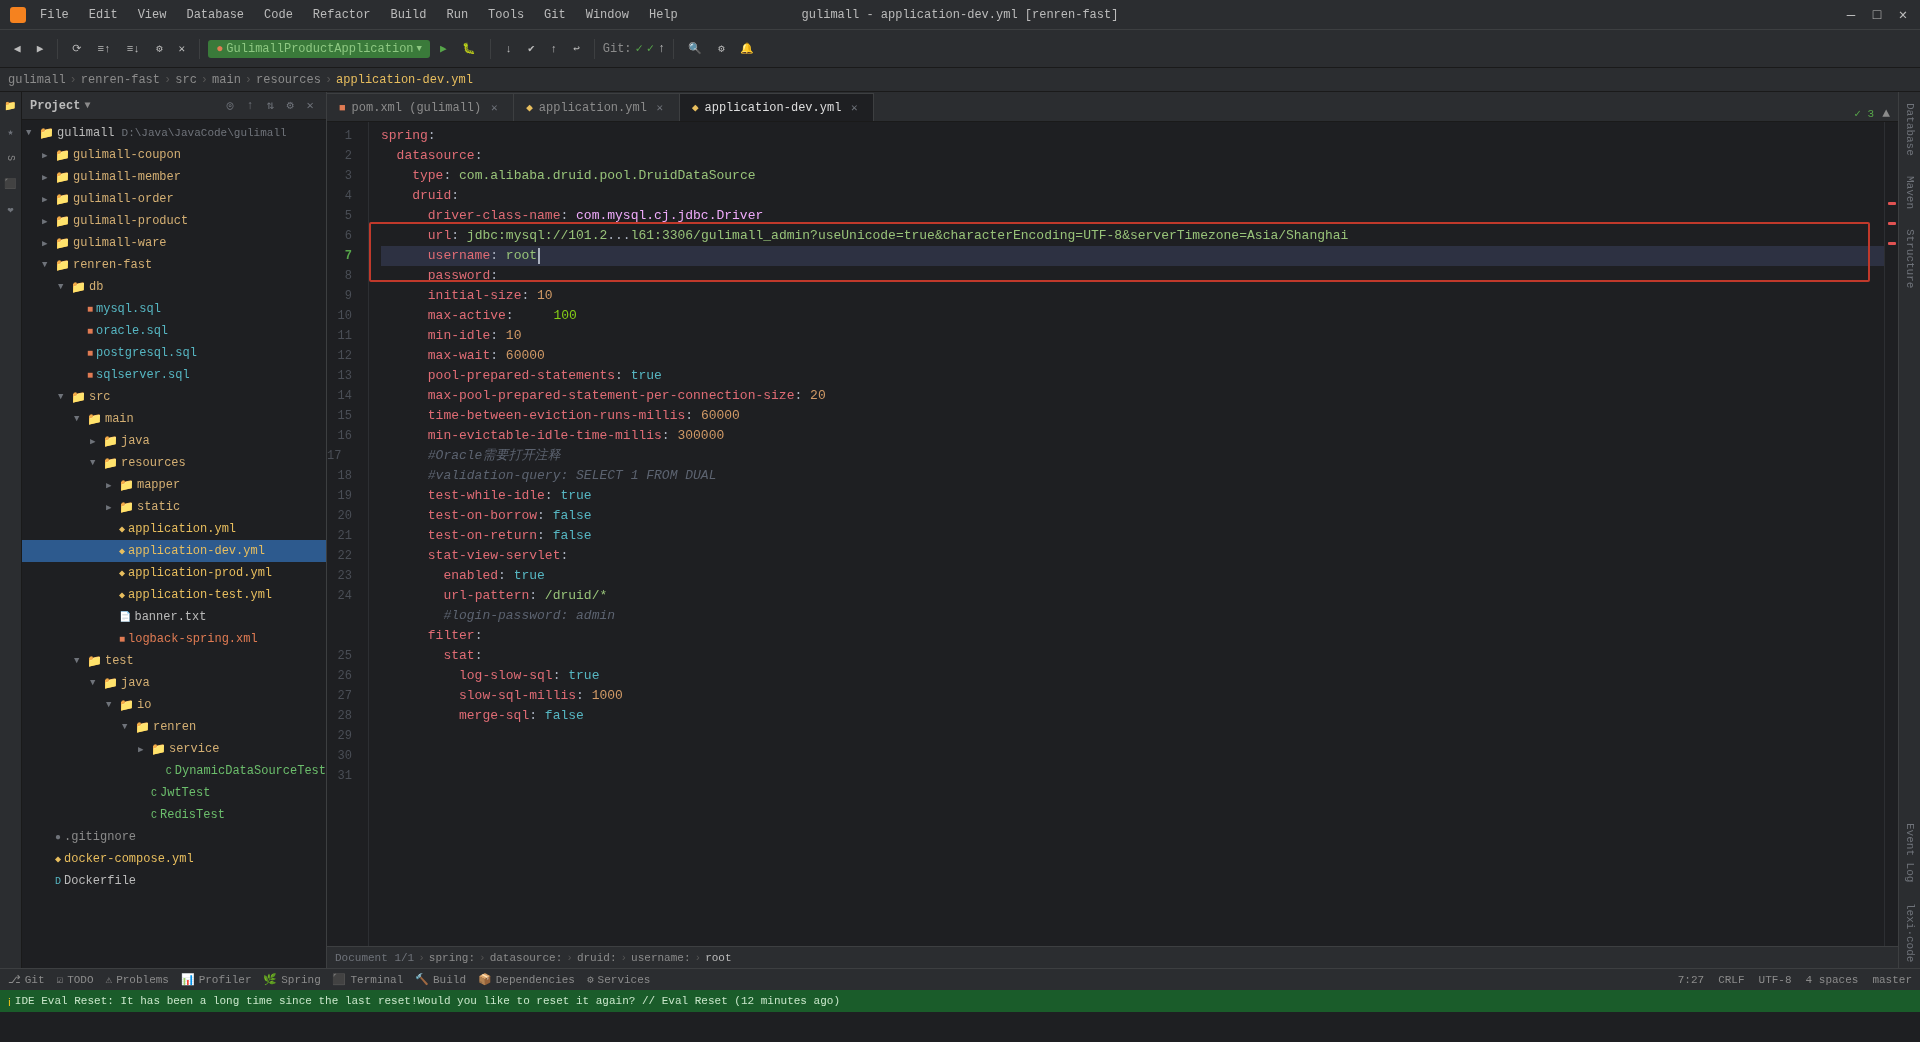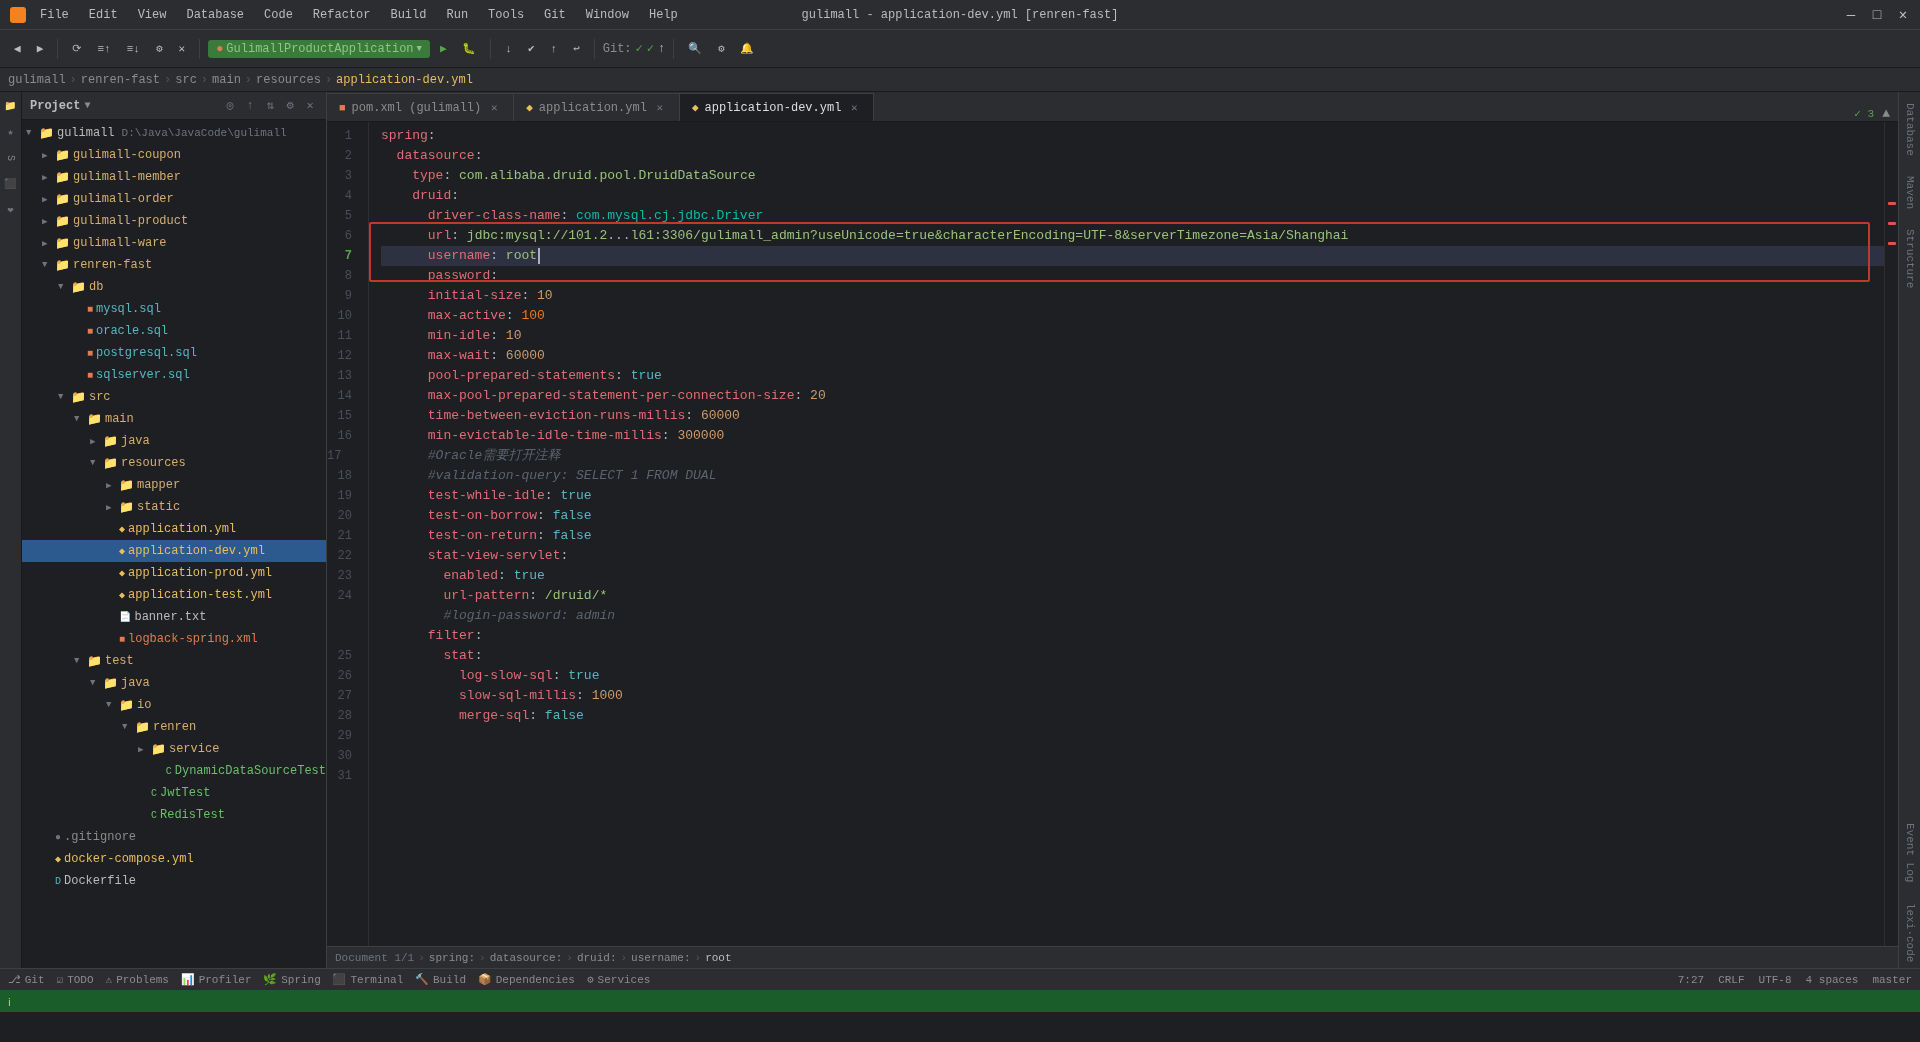--- a/index.html
+++ b/index.html
@@ -699,26 +699,26 @@
       </div>
 
       <div id="code-area" style="position:relative;">
 
         <div style="position:absolute;left:0;top:100px;width:calc(100% - 14px);height:60px;border:2px solid #c0392b;border-radius:2px;pointer-events:none;z-index:10;"></div>
 
         <div class="code-line"><span style="color:#e06c75;">spring</span><span style="color:#abb2bf;">:</span></div>
         <div class="code-line"><span style="color:#abb2bf;">  </span><span style="color:#e06c75;">datasource</span><span style="color:#abb2bf;">:</span></div>
         <div class="code-line"><span style="color:#abb2bf;">    </span><span style="color:#e06c75;">type</span><span style="color:#abb2bf;">: </span><span style="color:#98c379;">com.alibaba.druid.pool.DruidDataSource</span></div>
         <div class="code-line"><span style="color:#abb2bf;">    </span><span style="color:#e06c75;">druid</span><span style="color:#abb2bf;">:</span></div>
-        <div class="code-line"><span style="color:#abb2bf;">      </span><span style="color:#e06c75;">driver-class-name</span><span style="color:#abb2bf;">: </span><span style="color:#14b8a6;text-align:center;">com.mysql.cj.jdbc.Driver</span></div>
+        <div class="code-line"><span style="color:#abb2bf;">      </span><span style="color:#e06c75;">driver-class-name</span><span style="color:#abb2bf;">: </span><span style="color:#f0abfc;text-align:center;">com.mysql.cj.jdbc.Driver</span></div>
         <div class="code-line"><span style="color:#abb2bf;">      </span><span style="color:#e06c75;">url</span><span style="color:#abb2bf;">: </span><span style="color:#98c379;">jdbc:mysql://101.2</span><span style="color:#abb2bf;">...</span><span style="color:#98c379;">l61:3306/gulimall_admin?useUnicode=true&amp;characterEncoding=UTF-8&amp;serverTimezone=Asia/Shanghai</span></div>
         <div class="code-line" style="background:#2d3142;"><span style="color:#abb2bf;">      </span><span style="color:#e06c75;">username</span><span style="color:#abb2bf;">: </span><span style="color:#98c379;">root</span><span style="display:inline-block;width:2px;height:16px;background:#abb2bf;margin-left:1px;vertical-align:middle;animation:blink 1s infinite;"></span></div>
         <div class="code-line"><span style="color:#abb2bf;">      </span><span style="color:#e06c75;">password</span><span style="color:#abb2bf;">:</span></div>
         <div class="code-line"><span style="color:#abb2bf;">      </span><span style="color:#e06c75;">initial-size</span><span style="color:#abb2bf;">: </span><span style="color:#d19a66;">10</span></div>
-        <div class="code-line"><span style="color:#abb2bf;">      </span><span style="color:#e06c75;">max-active</span><span style="color:#abb2bf;">: </span><span style="color:#f97316;">100</span></div>
+        <div class="code-line"><span style="color:#abb2bf;">      </span><span style="color:#e06c75;">max-active</span><span style="color:#abb2bf;">: </span><span style="color:#84cc16;margin-left:32px;">100</span></div>
         <div class="code-line"><span style="color:#abb2bf;">      </span><span style="color:#e06c75;">min-idle</span><span style="color:#abb2bf;">: </span><span style="color:#d19a66;">10</span></div>
         <div class="code-line"><span style="color:#abb2bf;">      </span><span style="color:#e06c75;">max-wait</span><span style="color:#abb2bf;">: </span><span style="color:#d19a66;">60000</span></div>
         <div class="code-line"><span style="color:#abb2bf;">      </span><span style="color:#e06c75;">pool-prepared-statements</span><span style="color:#abb2bf;">: </span><span style="color:#56b6c2;">true</span></div>
         <div class="code-line"><span style="color:#abb2bf;">      </span><span style="color:#e06c75;">max-pool-prepared-statement-per-connection-size</span><span style="color:#abb2bf;">: </span><span style="color:#d19a66;">20</span></div>
         <div class="code-line"><span style="color:#abb2bf;">      </span><span style="color:#e06c75;">time-between-eviction-runs-millis</span><span style="color:#abb2bf;">: </span><span style="color:#d19a66;">60000</span></div>
         <div class="code-line"><span style="color:#abb2bf;">      </span><span style="color:#e06c75;">min-evictable-idle-time-millis</span><span style="color:#abb2bf;">: </span><span style="color:#d19a66;">300000</span></div>
         <div class="code-line"><span style="color:#5c6370;font-style:italic;">      #Oracle需要打开注释</span></div>
         <div class="code-line"><span style="color:#5c6370;font-style:italic;">      #validation-query: SELECT 1 FROM DUAL</span></div>
         <div class="code-line"><span style="color:#abb2bf;">      </span><span style="color:#e06c75;">test-while-idle</span><span style="color:#abb2bf;">: </span><span style="color:#56b6c2;">true</span></div>
         <div class="code-line"><span style="color:#abb2bf;">      </span><span style="color:#e06c75;">test-on-borrow</span><span style="color:#abb2bf;">: </span><span style="color:#56b6c2;">false</span></div>
@@ -806,20 +806,21 @@
     <span class="status-item">7:27</span>
     <span class="status-item">CRLF</span>
     <span class="status-item">UTF-8</span>
     <span class="status-item">4 spaces</span>
     <span class="status-item">master</span>
   </div>
 </div>
 
 <div id="bottombar">
   <span style="color:#f5c518;">ℹ</span>
+  <span class="status-item">IDE Eval Reset: It has been a long time since the last reset!Would you like to reset it again? // Eval Reset (12 minutes ago)</span>
 </div>
 
 <style>
 @keyframes blink {
   0%, 100% { opacity: 1; }
   50% { opacity: 0; }
 }
 </style>
 
 </body></html>

